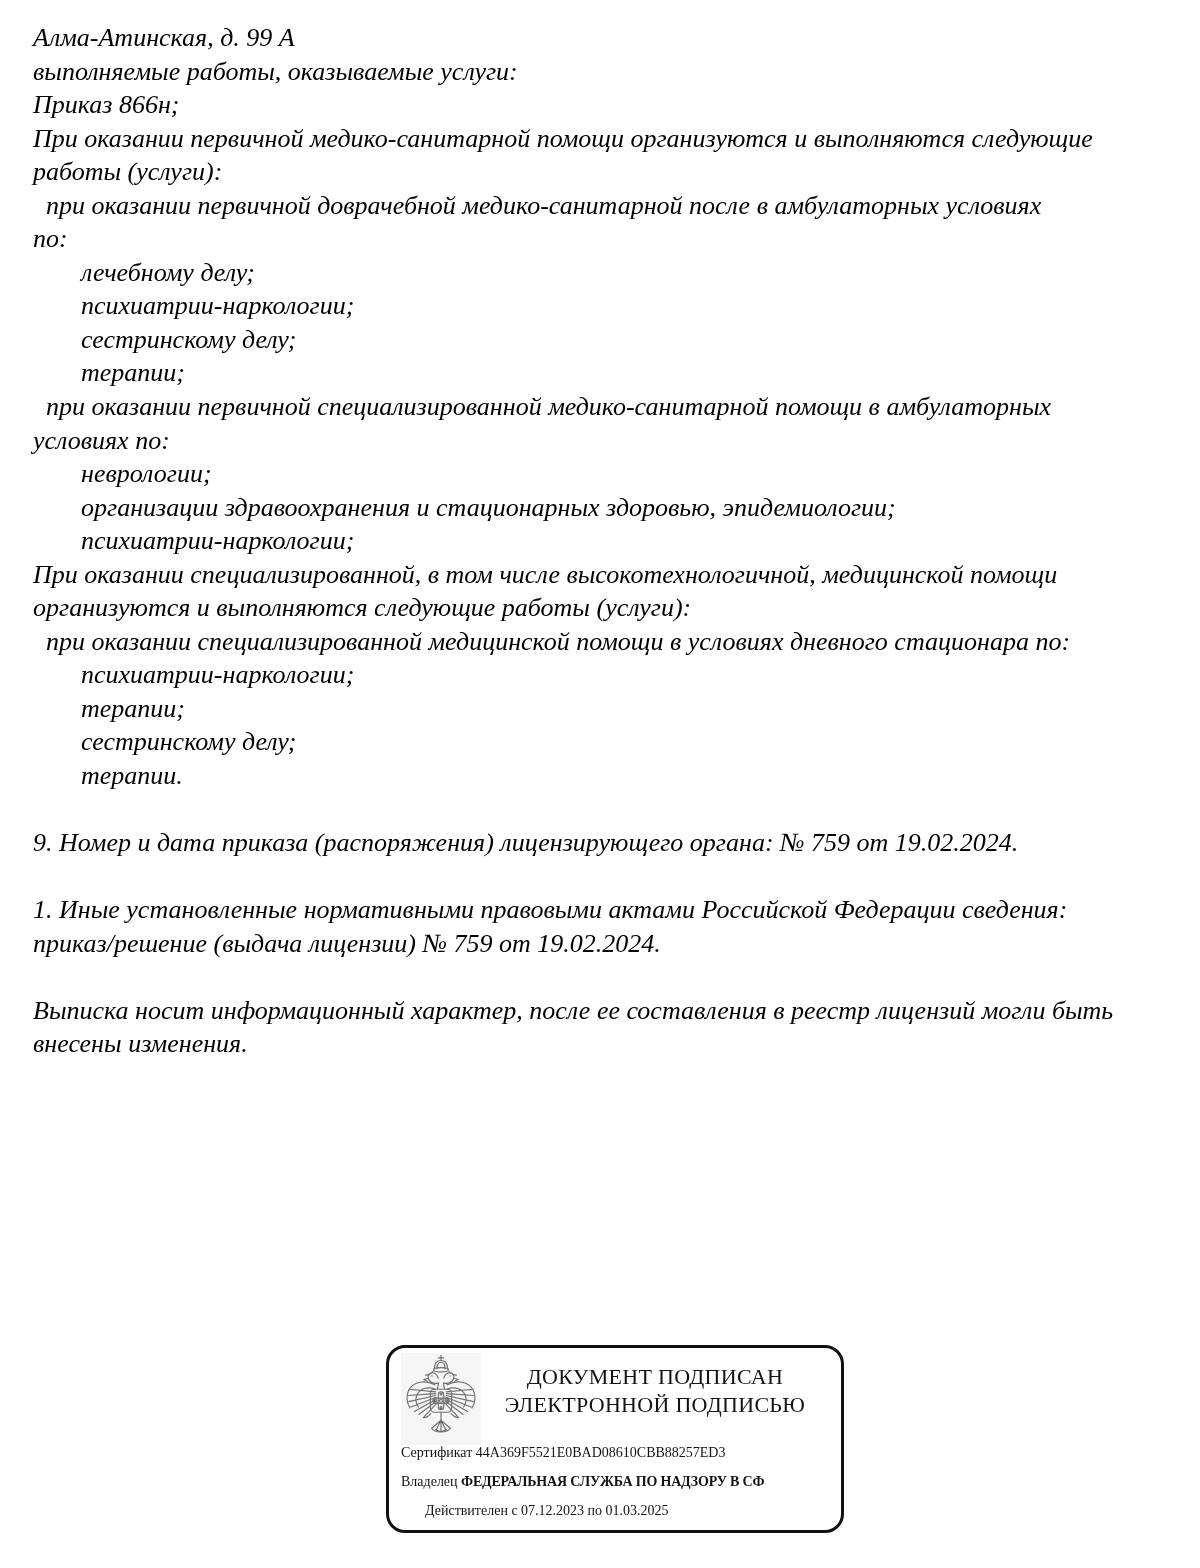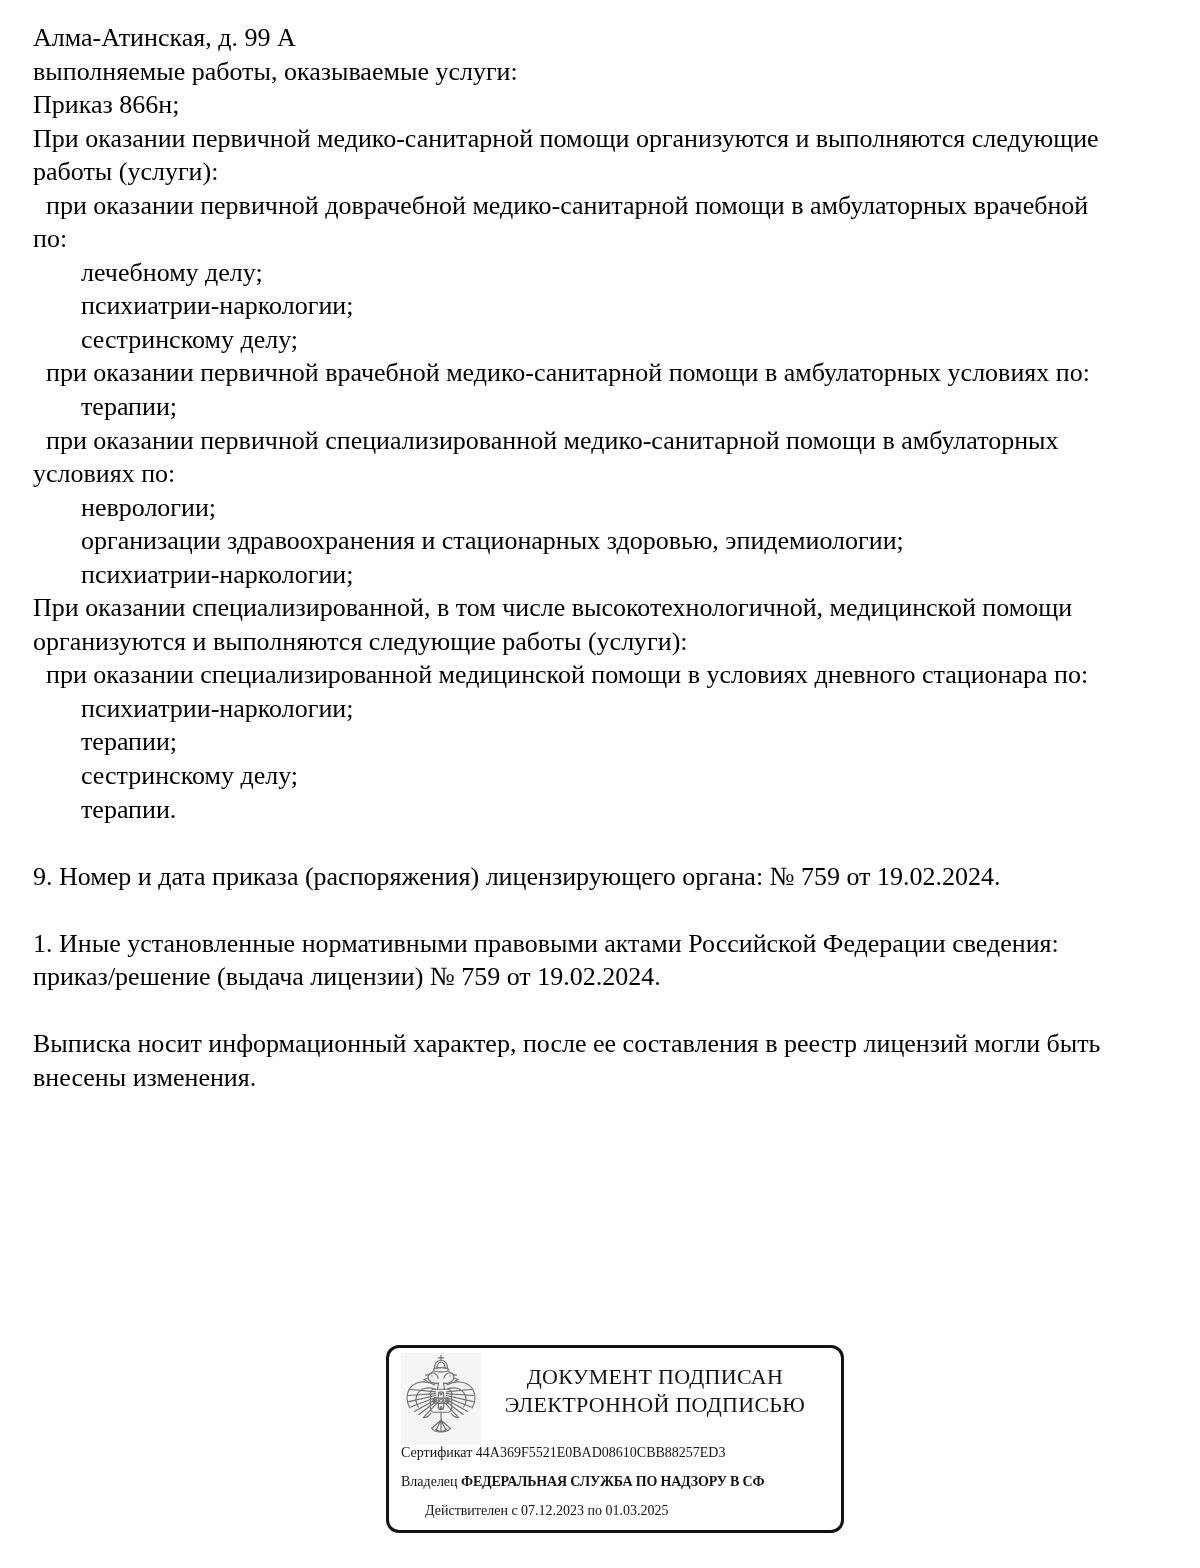--- a/index.html
+++ b/index.html
@@ -22,34 +22,35 @@
     left: 0;
     top: 21px;
     width: 1200px;
   }
   .line {
     font-size: 26px;
     line-height: 33.55px;
     min-height: 33.55px;
     white-space: pre;
     padding-left: 33px;
+    font-style: italic;
   }
   .line.indent-1 { padding-left: 46px; }
   .line.indent-2 { padding-left: 81px; }
 
   
   .stamp {
     position: absolute;
     left: 386px;
     top: 1345px;
     width: 458px;
     height: 188px;
     box-sizing: border-box;
     border: 3px solid #111111;
-    border-radius: 13px;
+    border-radius: 19px;
     overflow: hidden;
     background: #ffffff;
   }
   .stamp-emblem {
     position: absolute;
     left: 12px;
     top: 5px;
     width: 80px;
     height: 92px;
     background: #f5f5f5;
@@ -88,26 +89,25 @@
 </style>
 </head>
 <body>
 
 <div class="doc-text">
     <div class="line indent-0">Алма-Атинская, д. 99 А</div>
     <div class="line indent-0">выполняемые работы, оказываемые услуги:</div>
     <div class="line indent-0">Приказ 866н;</div>
     <div class="line indent-0">При оказании первичной медико-санитарной помощи организуются и выполняются следующие</div>
     <div class="line indent-0">работы (услуги):</div>
-    <div class="line indent-1">при оказании первичной доврачебной медико-санитарной помощи в амбулаторных врачебной</div>
+    <div class="line indent-1">при оказании первичной доврачебной медико-санитарной после в амбулаторных условиях</div>
     <div class="line indent-0">по:</div>
     <div class="line indent-2">лечебному делу;</div>
     <div class="line indent-2">психиатрии-наркологии;</div>
     <div class="line indent-2">сестринскому делу;</div>
-    <div class="line indent-1">при оказании первичной врачебной медико-санитарной помощи в амбулаторных условиях по:</div>
     <div class="line indent-2">терапии;</div>
     <div class="line indent-1">при оказании первичной специализированной медико-санитарной помощи в амбулаторных</div>
     <div class="line indent-0">условиях по:</div>
     <div class="line indent-2">неврологии;</div>
     <div class="line indent-2">организации здравоохранения и стационарных здоровью, эпидемиологии;</div>
     <div class="line indent-2">психиатрии-наркологии;</div>
     <div class="line indent-0">При оказании специализированной, в том числе высокотехнологичной, медицинской помощи</div>
     <div class="line indent-0">организуются и выполняются следующие работы (услуги):</div>
     <div class="line indent-1">при оказании специализированной медицинской помощи в условиях дневного стационара по:</div>
     <div class="line indent-2">психиатрии-наркологии;</div>

